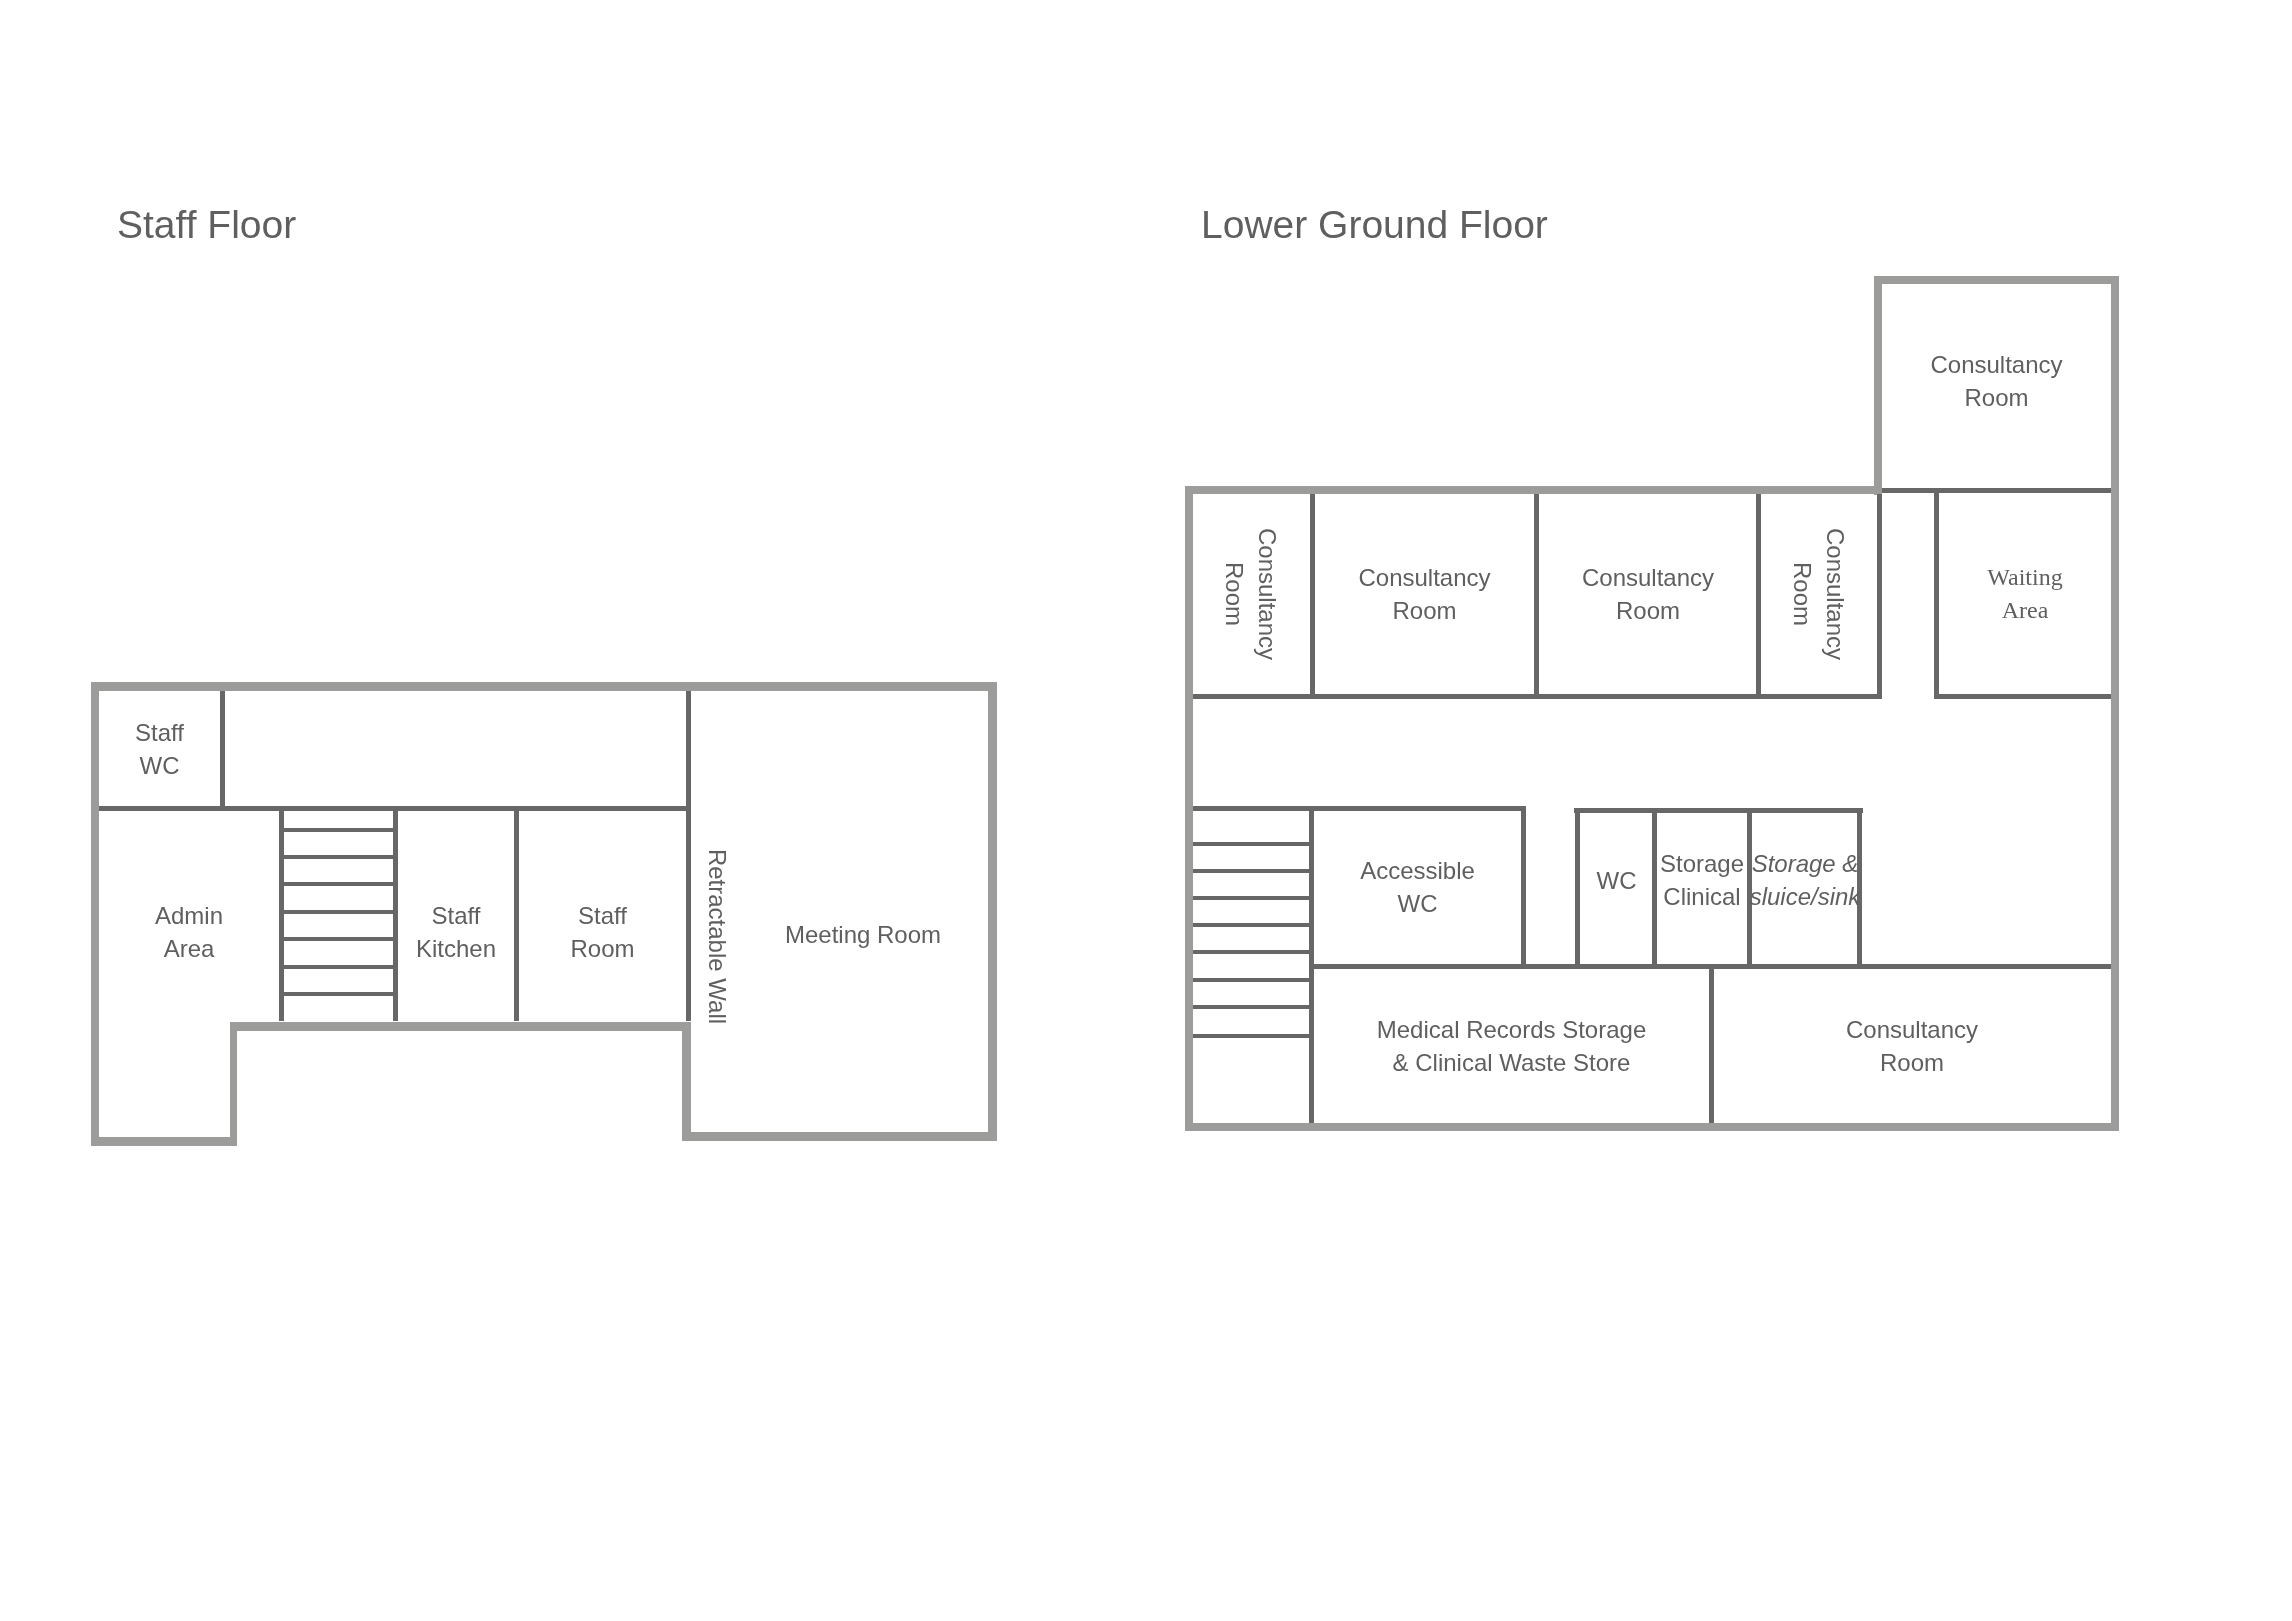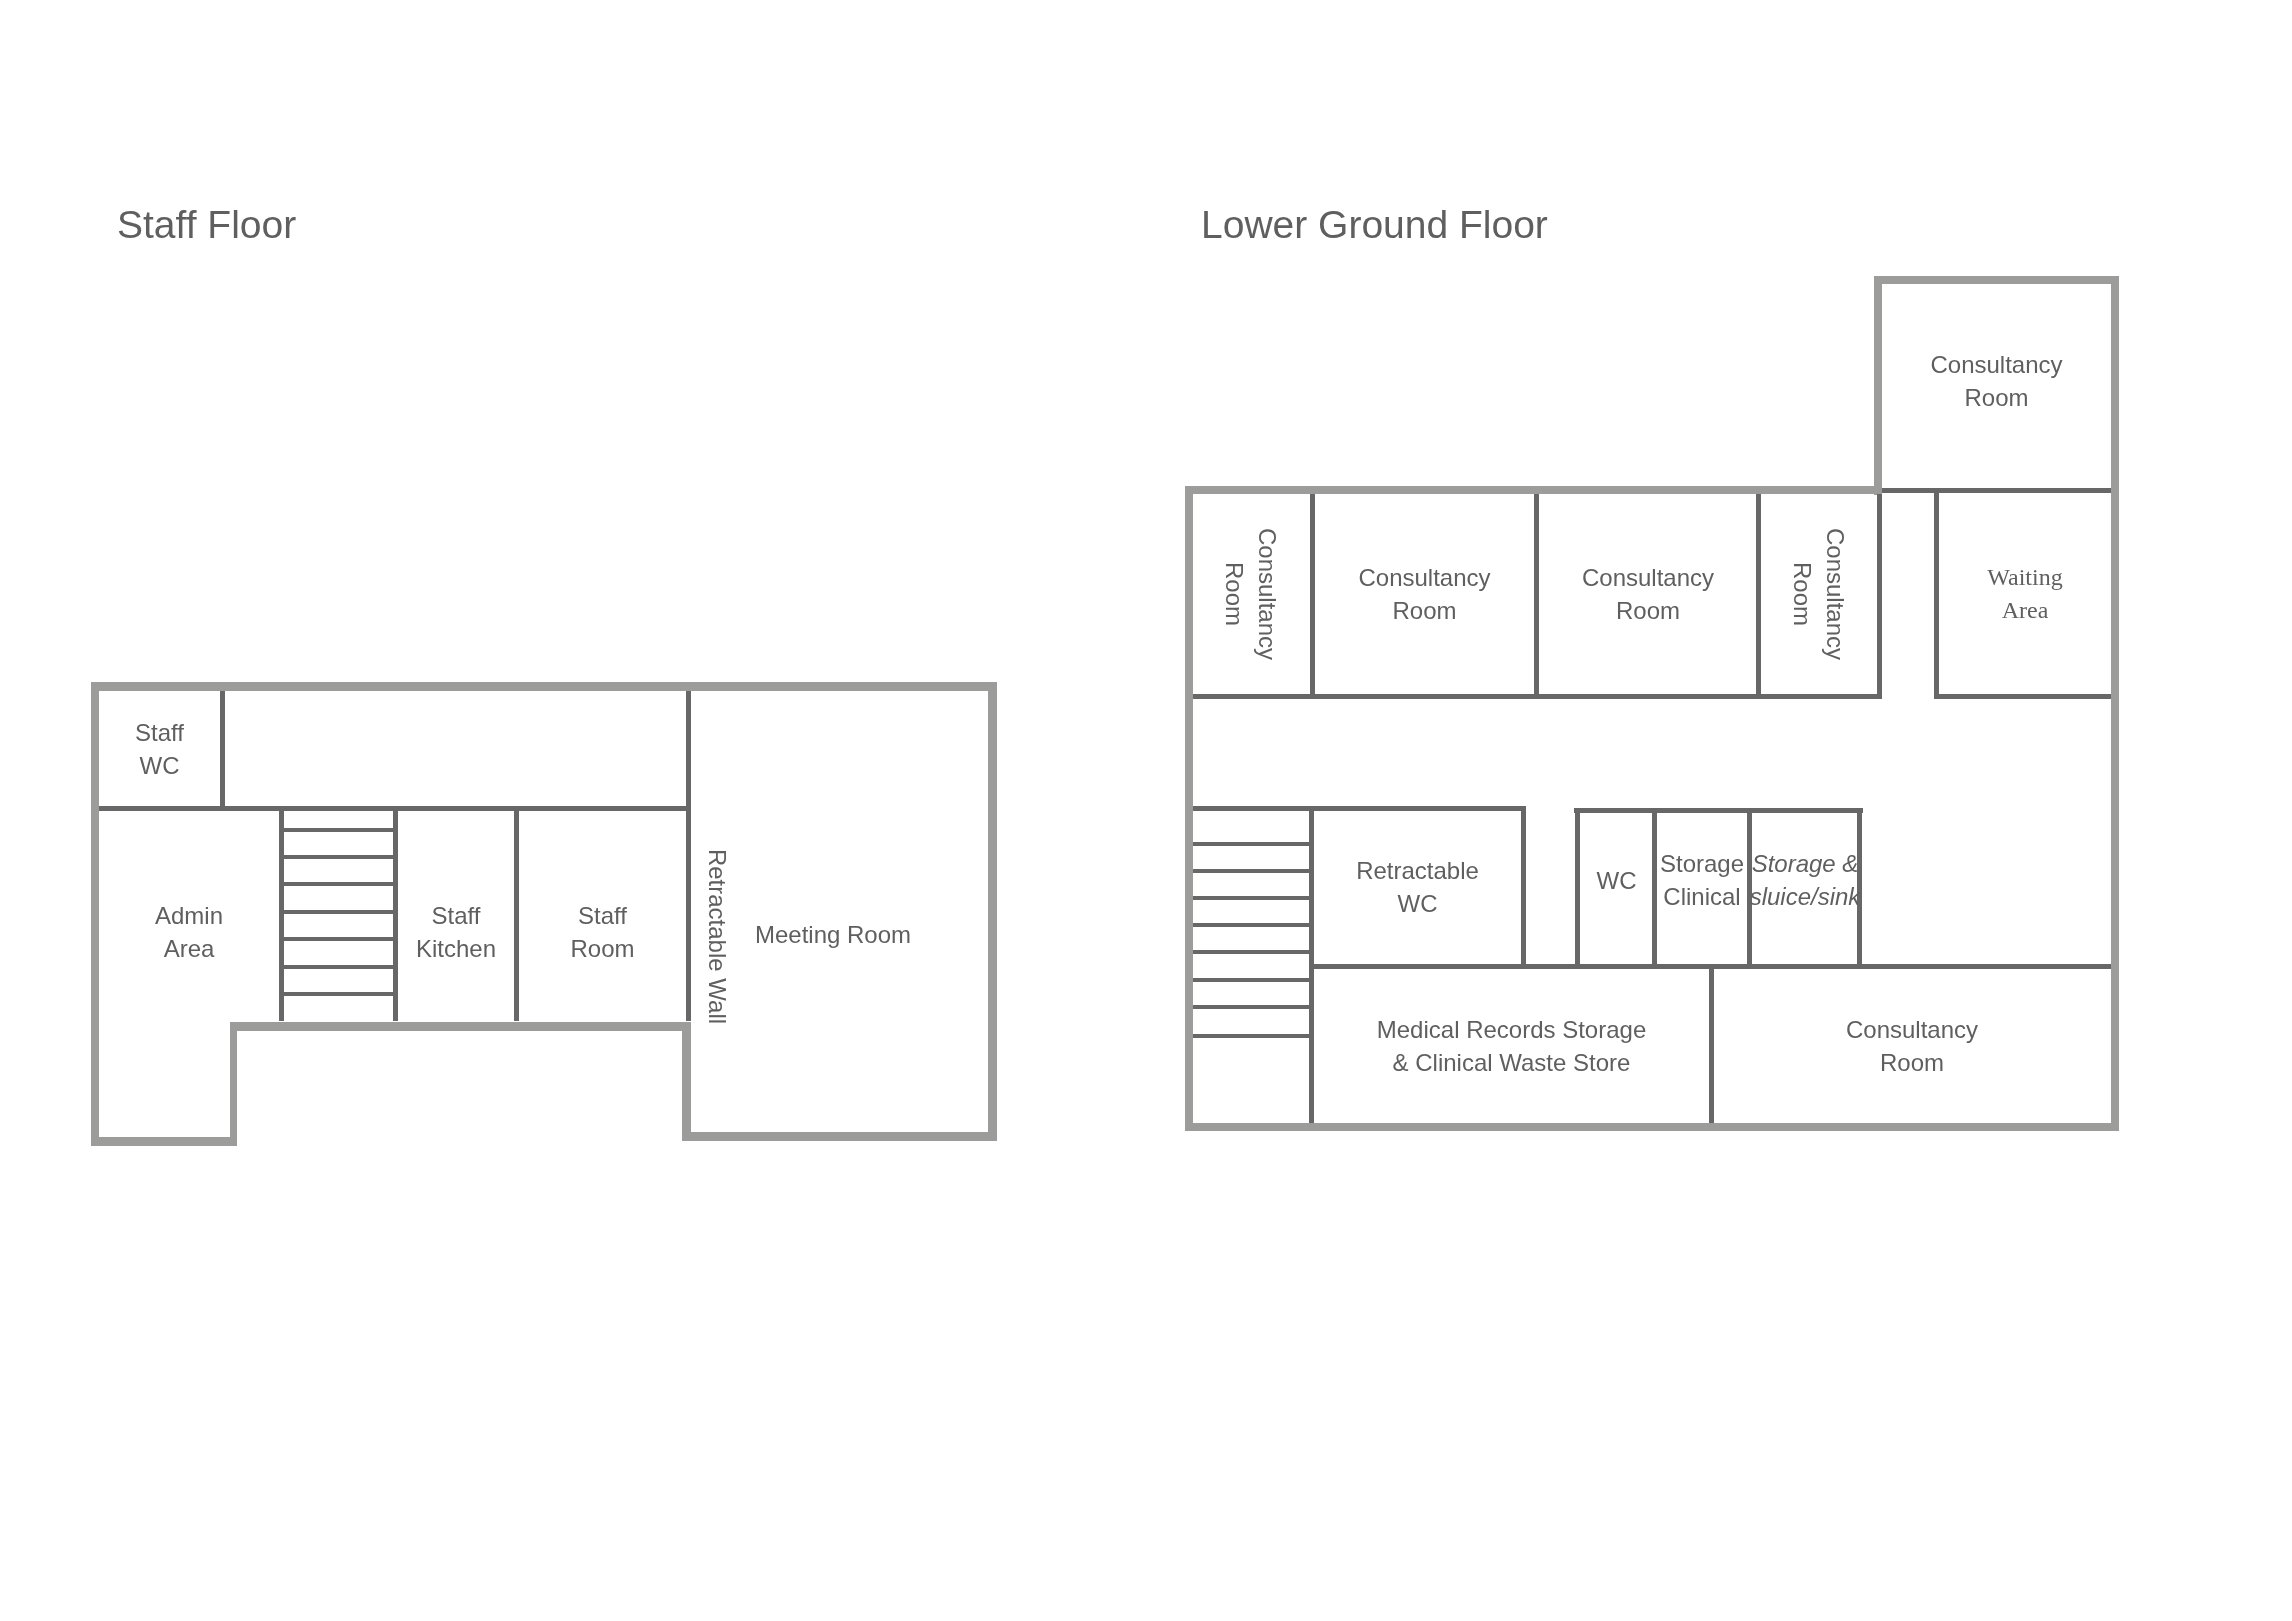--- a/index.html
+++ b/index.html
@@ -59,21 +59,21 @@
     <span>Staff
 Kitchen</span>
     </div>
   <div class="room" style="left:519px;top:811px;width:167px;height:242px;">
     <span>Staff
 Room</span>
     </div>
   <div class="room rot90" style="left:691px;top:806px;width:54px;height:260px;">
     <span style="white-space:nowrap;">Retractable Wall</span>
     </div>
-  <div class="room" style="left:685px;top:691px;width:296px;height:450px;">
+  <div class="room" style="left:715px;top:691px;width:296px;height:450px;">
     <span style="margin-top:36px;">Meeting Room</span>
     </div>
 </div>
 
 <div>
   <div class="title" style="left:1201px;top:205px;">Lower Ground Floor</div>
 
   <div class="ow" style="left:1874px;top:276px;width:245px;height:8px;"></div>
   <div class="ow" style="left:1874px;top:276px;width:8px;height:219px;"></div>
   <div class="ow" style="left:1185px;top:486px;width:697px;height:8px;"></div>
@@ -130,21 +130,21 @@
     </div>
   <div class="room rot90" style="left:1761px;top:494px;width:116px;height:200px;">
     <span>Consultancy
 Room</span>
     </div>
   <div class="room" style="left:1939px;top:493px;width:172px;height:201px;font-family:Liberation Serif, serif;">
     <span>Waiting
 Area</span>
     </div>
   <div class="room" style="left:1314px;top:811px;width:207px;height:152px;">
-    <span>Retractable
+    <span>Accessible
 WC</span>
     </div>
   <div class="room" style="left:1580px;top:813px;width:73px;height:150px;">
     <span style="margin-top:-16px;">WC</span>
     </div>
   <div class="room" style="left:1657px;top:813px;width:90px;height:150px;">
     <span style="margin-top:-16px;">Storage
 Clinical</span>
     </div>
   <div class="room" style="left:1752px;top:813px;width:106px;height:150px;font-style:italic;">

